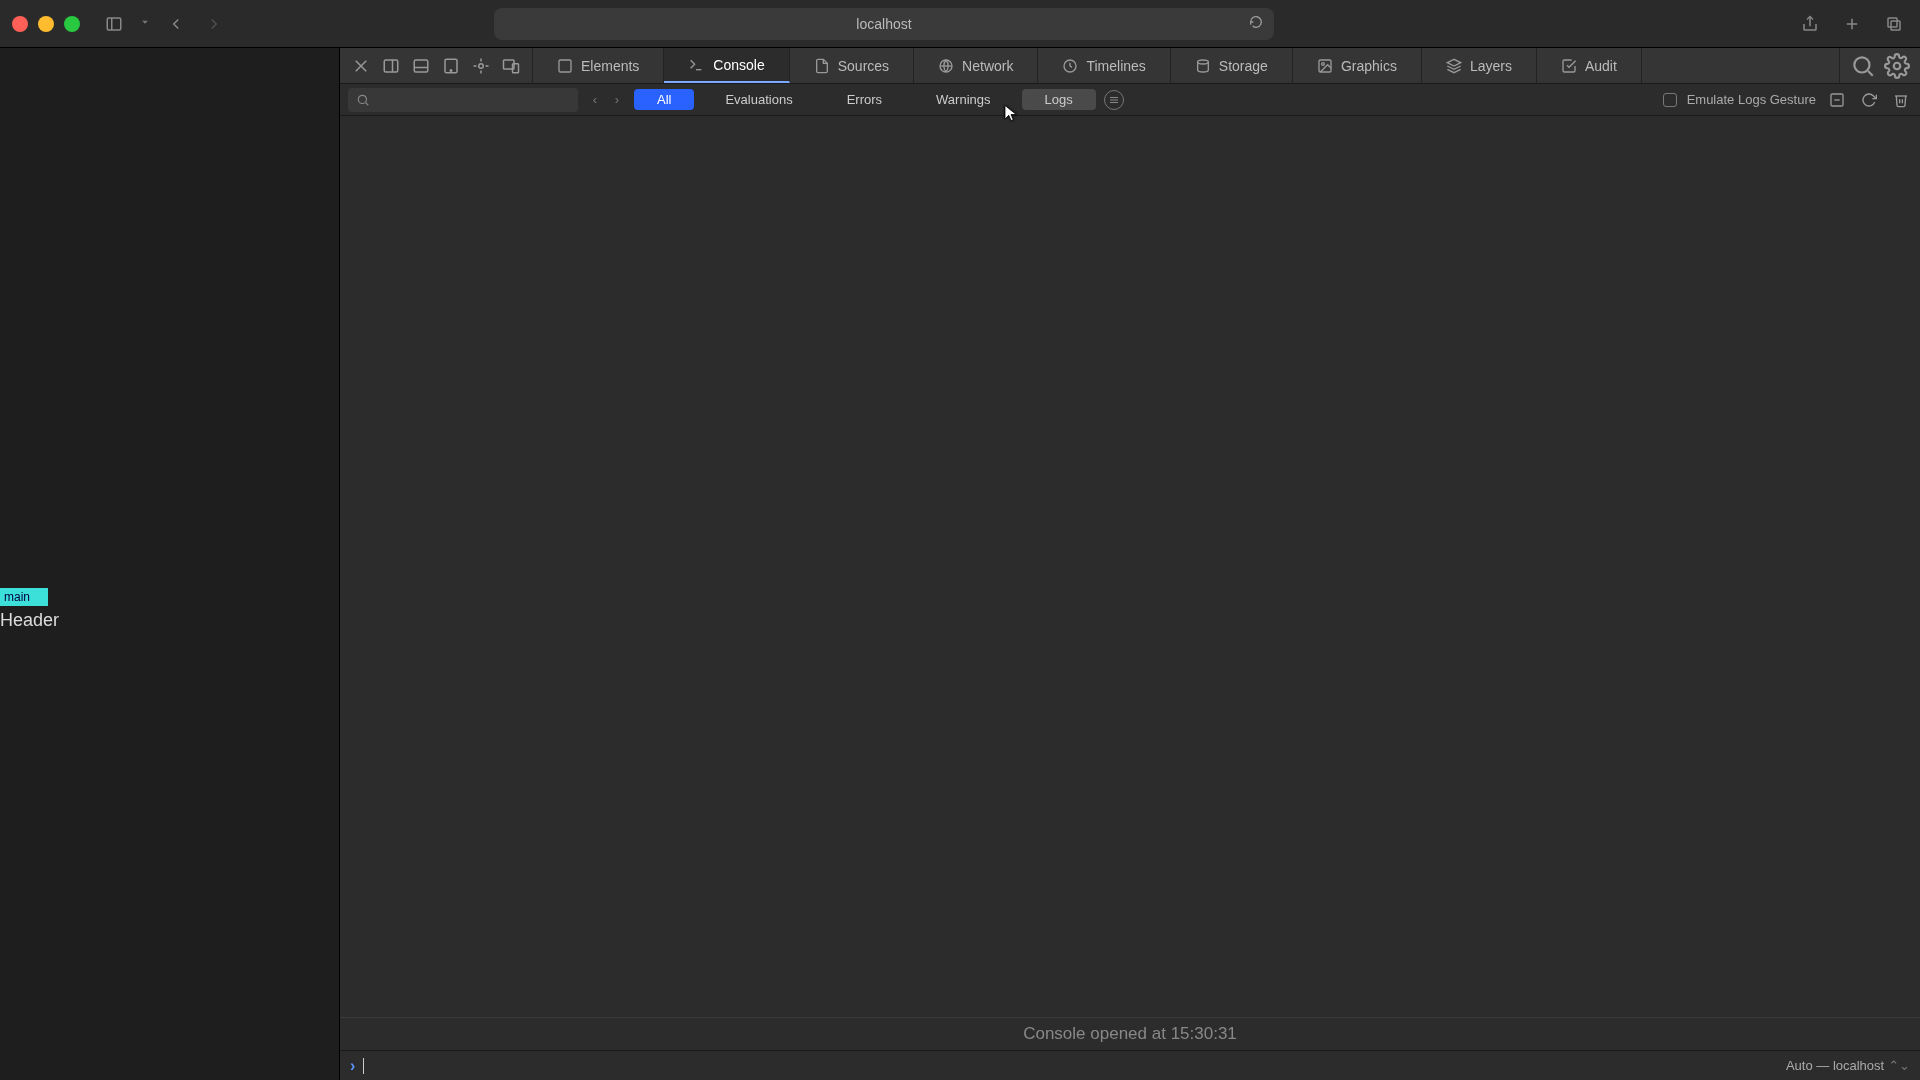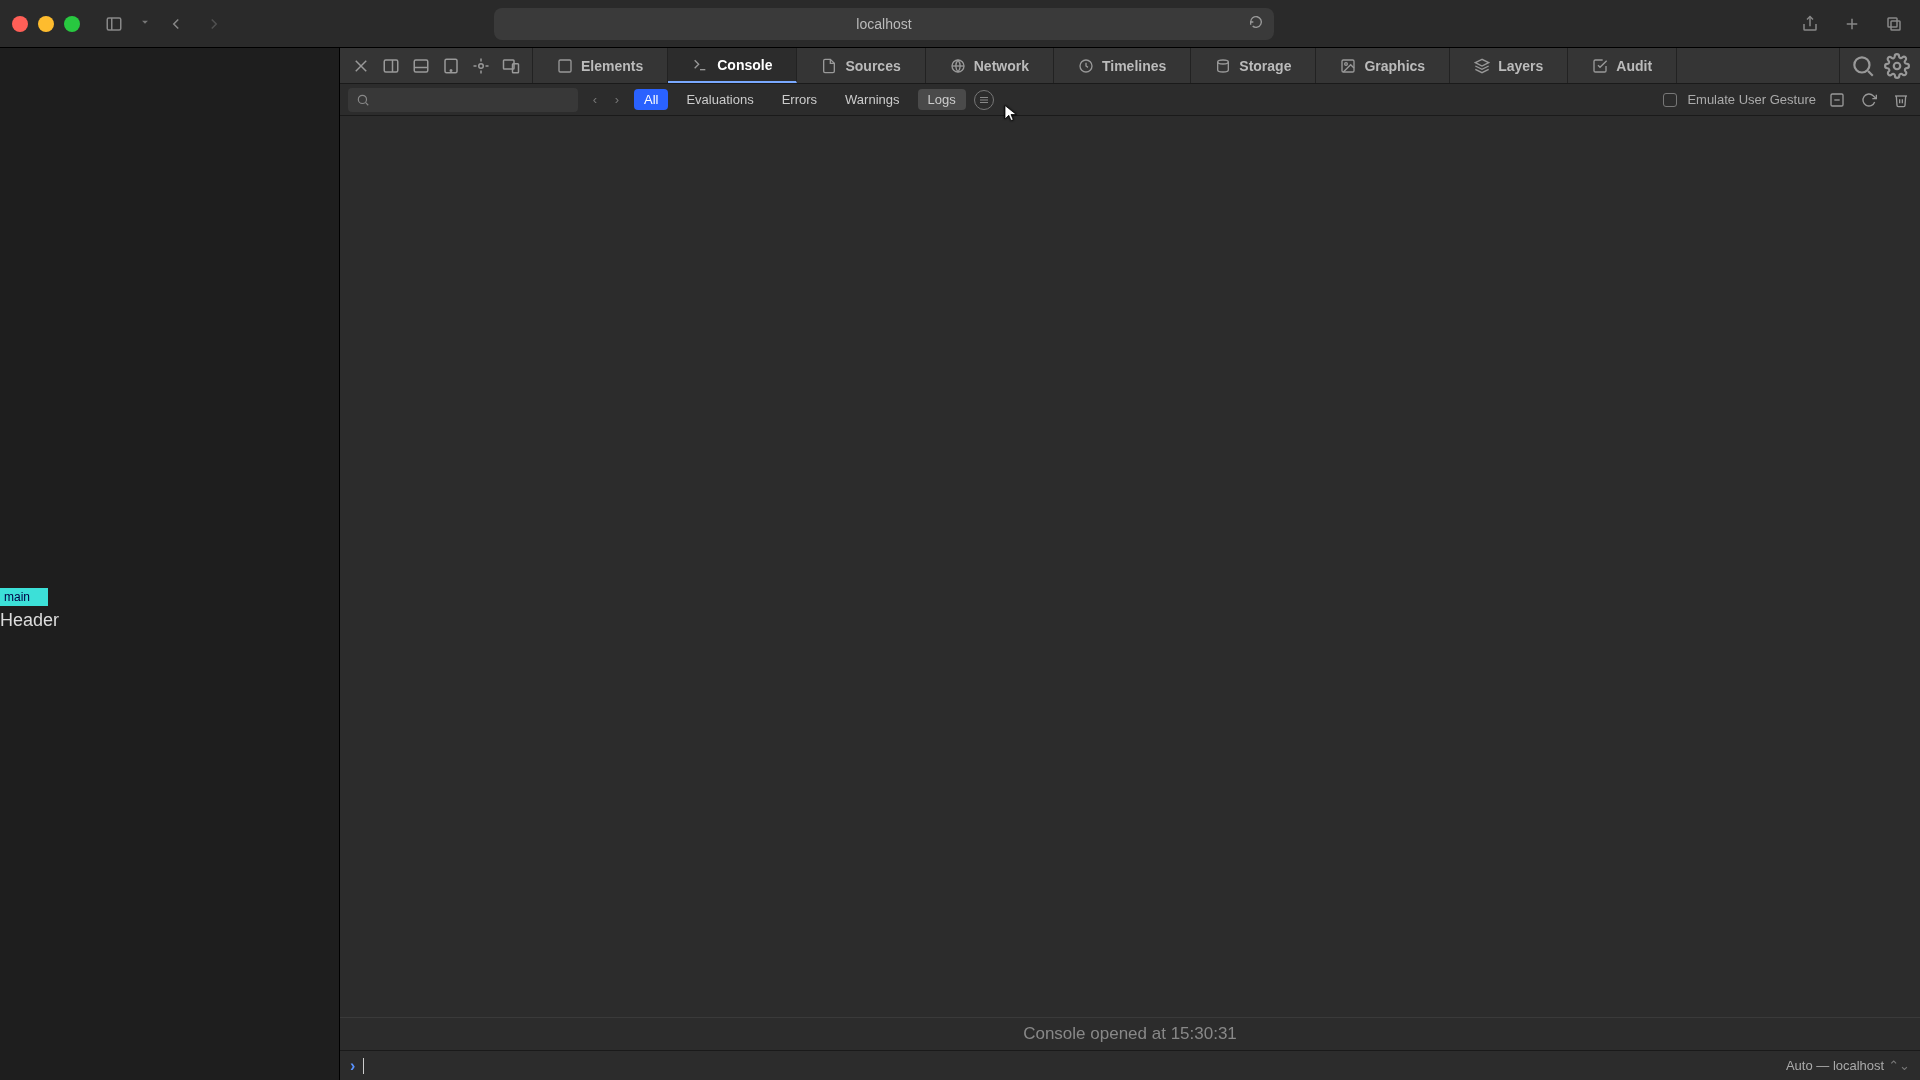--- a/index.html
+++ b/index.html
@@ -65,21 +65,20 @@
     background:#2c2c2c;
     border-left:1px solid #000;
   }
   
   
   .dt-tabs {
     height: 36px;
     display:flex; align-items:stretch;
     background:#353535;
     border-bottom:1px solid #1a1a1a;
-    font-weight:bold;
   }
   .dt-left-tools { display:flex; align-items:center; gap:4px; padding:0 8px; border-right:1px solid #222;}
   .dt-left-tools .ico { width:26px; height:26px; display:flex;align-items:center;justify-content:center; color:#999;}
   .dt-left-tools .ico svg{width:18px;height:18px;}
   .dt-tab {
     display:flex; align-items:center; gap:8px;
     padding: 0 24px;
     color:#bbb; font-size:14px;
     border-right:1px solid #222;
   }
@@ -101,21 +100,21 @@
     display:flex; align-items:center;
     background:#383838;
     border-radius:4px;
     height:24px; width:230px;
     padding:0 8px; color:#888;
   }
   .findbox svg{width:14px;height:14px;margin-right:6px;}
   .nav-sm{display:flex;gap:4px;align-items:center;color:#777;}
   .nav-sm span{width:18px;text-align:center;}
   .pill {
-    padding:3px 10px; border-radius:4px; color:#ccc;
+    padding:3px 23px; border-radius:4px; color:#ccc;
   }
   .pill.active { background:#2a62ff; color:#fff; }
   .pill.hover { background:#4a4a4a; }
   .round-ico{width:20px;height:20px;border:1px solid #777;border-radius:50%;display:flex;align-items:center;justify-content:center;color:#888;font-size:12px;}
   .fb-right{margin-left:auto;display:flex;align-items:center;gap:10px;color:#aaa;}
   .checkbox{width:14px;height:14px;border:1px solid #777;border-radius:3px;}
   .fb-right .ico{width:22px;height:22px;display:flex;align-items:center;justify-content:center;color:#999;}
   
   .console-body{ flex:1; position:relative; }
   .console-status{
@@ -359,21 +358,21 @@
       <div class="pill hover">Logs</div>
       <div class="round-ico">
         <svg width="12" height="12" viewBox="0 0 24 24" fill="none" stroke="currentColor" stroke-width="2">
             <line x1="4" y1="7" x2="20" y2="7"></line>
             <line x1="4" y1="12" x2="20" y2="12"></line>
             <line x1="4" y1="17" x2="20" y2="17"></line>
           </svg>
       </div>
       <div class="fb-right">
         <div class="checkbox"></div>
-        <span>Emulate User Gesture</span>
+        <span>Emulate Logs Gesture</span>
         <div class="ico">
             <svg viewBox="0 0 24 24" width="16" height="16" fill="none" stroke="currentColor" stroke-width="2">
               <rect x="3" y="3" width="18" height="18" rx="2"></rect>
               <line x1="8" y1="12" x2="16" y2="12"></line>
             </svg>
           </div>
         <div class="ico">
             <svg viewBox="0 0 24 24" width="16" height="16" fill="none" stroke="currentColor" stroke-width="2">
               <polyline points="23 4 23 10 17 10"></polyline>
               <path d="M20.49 15a9 9 0 11-2.13-9.36L23 10"></path>

